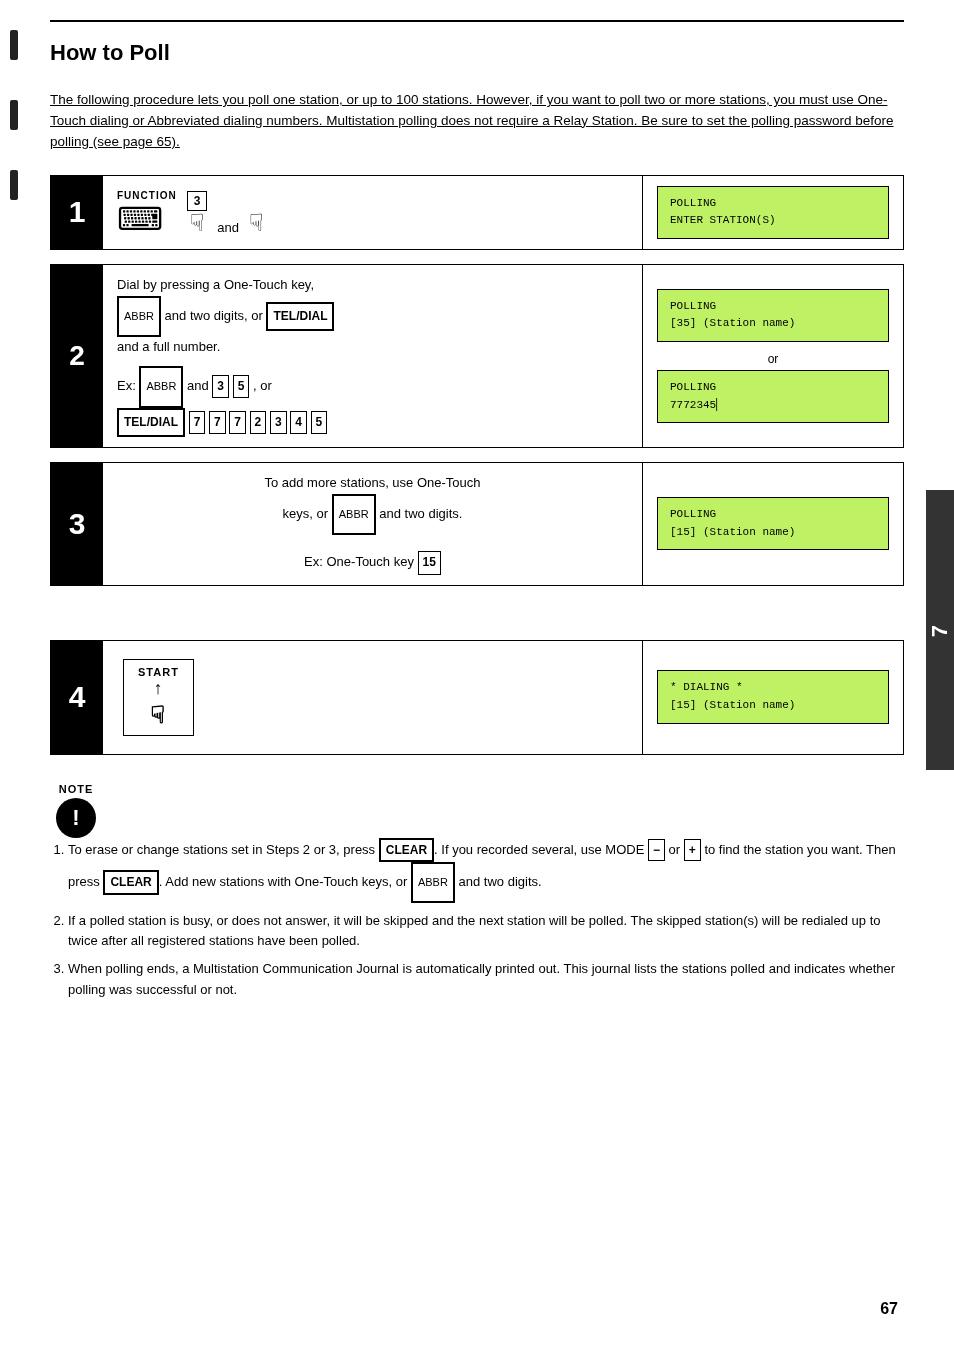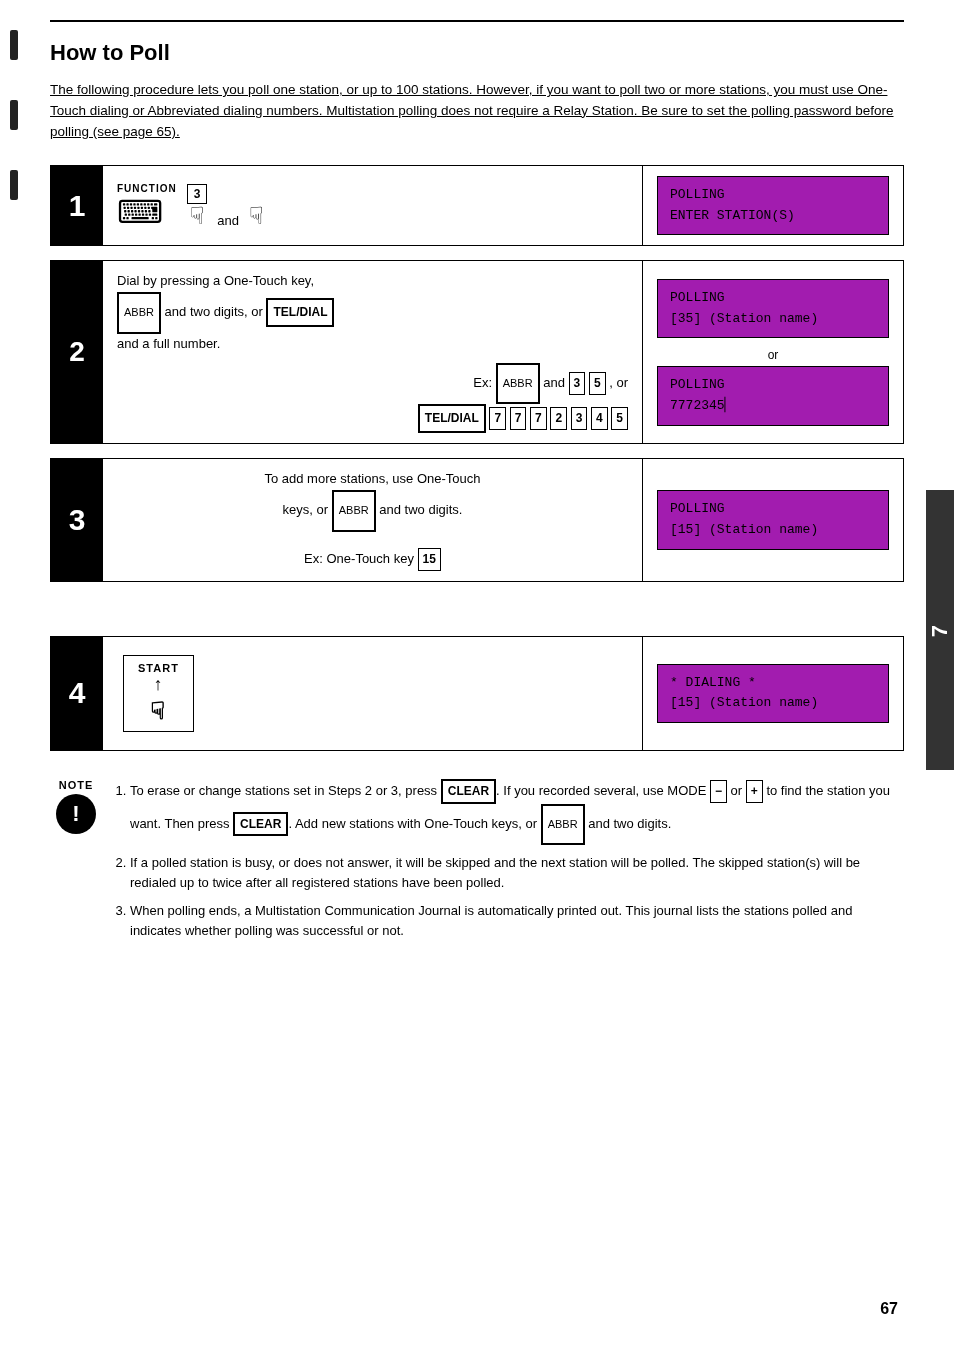--- a/index.html
+++ b/index.html
@@ -65,21 +65,21 @@
 
     .top-rule {
       border: none;
       border-top: 2px solid #000;
       margin-bottom: 18px;
     }
 
     .page-title {
       font-size: 22px;
       font-weight: bold;
-      margin-bottom: 14px;
+      margin-bottom: 24px;
     }
 
     .intro-text {
       font-size: 13.5px;
       line-height: 1.55;
       margin-bottom: 22px;
       text-decoration: underline;
     }
 
     .step-row {
@@ -119,23 +119,23 @@
       display: flex;
       flex-direction: column;
       justify-content: center;
       background: #fff;
     }
 
     .display-box {
       border: 1.5px solid #000;
       padding: 8px 12px;
       font-family: 'Courier New', Courier, monospace;
-      font-size: 13px;
+      font-size: 11px;
       line-height: 1.6;
-      background: #a21caf;
+      background: #bef264;
       margin-bottom: 6px;
     }
     .display-box:last-child { margin-bottom: 0; }
 
     .display-or {
       text-align: center;
       font-size: 12px;
       margin: 4px 0;
     }
 
@@ -239,23 +239,22 @@
     }
     .start-arrow {
       font-size: 18px;
       text-align: center;
     }
 
     
     .note-section {
       margin-top: 28px;
       display: flex;
-      flex-direction: row;
+      flex-direction: column;
       align-items: flex-start;
-      gap: 10px;
     }
 
     .note-label-col {
       display: flex;
       flex-direction: column;
       align-items: center;
       min-width: 52px;
     }
 
     .note-label {
@@ -371,21 +370,21 @@
         <span>2</span>
       </div>
       <div class="step-content">
         <div class="step2-text">
           <span>Dial by pressing a One-Touch key,</span><br>
           <span class="abbr-box">ABBR</span>
           <span> and two digits, or </span>
           <span class="teldial-box">TEL/DIAL</span><br>
           <span>and a full number.</span>
         </div>
-        <div class="step2-text" style="margin-top:8px;text-align:right;">
+        <div class="step2-text" style="margin-top:8px;">
           <span>Ex: </span>
           <span class="abbr-box">ABBR</span>
           <span> and </span>
           <span class="digit-box">3</span>
           <span class="digit-box">5</span>
           <span> , or</span><br>
           <span class="teldial-box">TEL/DIAL</span>
           <span class="digit-box">7</span>
           <span class="digit-box">7</span>
           <span class="digit-box">7</span>

